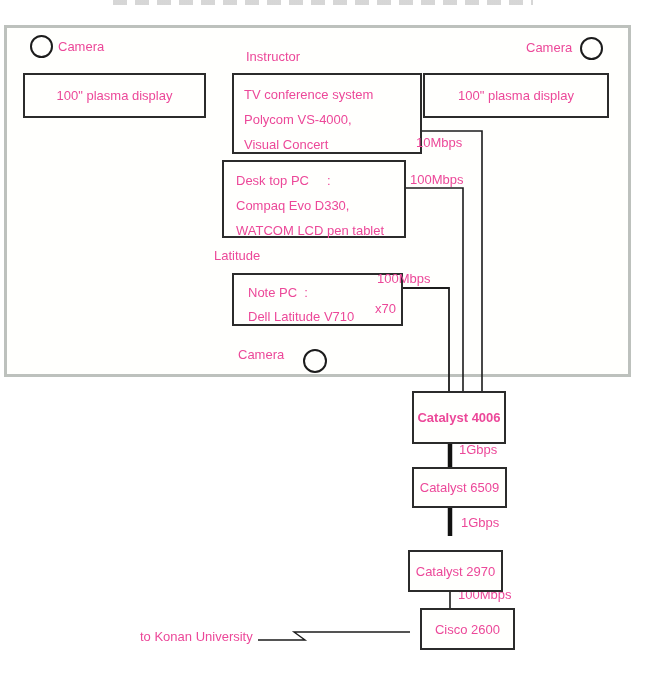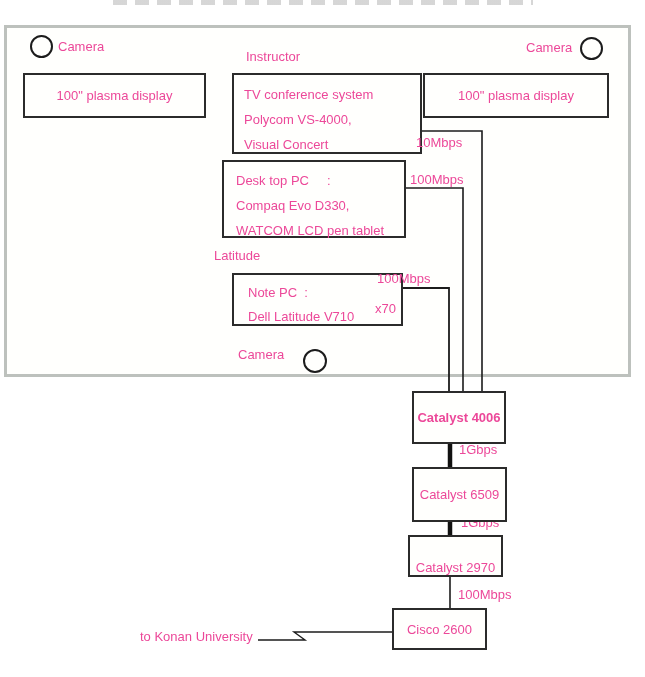--- a/index.html
+++ b/index.html
@@ -94,25 +94,25 @@
   <div class="lbl" style="left:410px;top:172px;">100Mbps</div>
   <div class="lbl" style="left:377px;top:271px;">100Mbps</div>
   <div class="lbl" style="left:375px;top:301px;">x70</div>
   <div class="lbl" style="left:459px;top:442px;">1Gbps</div>
   <div class="lbl" style="left:461px;top:515px;">1Gbps</div>
   <div class="lbl" style="left:458px;top:587px;">100Mbps</div>
 
   <div class="dbox center" style="left:412px;top:391px;width:94px;height:53px;font-weight:bold;">
     <span class="bline">Catalyst 4006</span>
   </div>
-  <div class="dbox center" style="left:412px;top:467px;width:95px;height:55px;">
+  <div class="dbox center" style="left:412px;top:467px;width:95px;height:41px;">
     <span class="bline">Catalyst 6509</span>
   </div>
-  <div class="dbox center" style="left:408px;top:535px;width:95px;height:42px;align-items:flex-end;">
+  <div class="dbox center" style="left:408px;top:550px;width:95px;height:42px;">
     <span class="bline">Catalyst 2970</span>
   </div>
-  <div class="dbox center" style="left:392px;top:608px;width:95px;height:42px;">
+  <div class="dbox center" style="left:420px;top:608px;width:95px;height:42px;">
     <span class="bline">Cisco 2600</span>
   </div>
 
   <div class="lbl" style="left:130px;top:629px;margin-left:10px;">to Konan University</div>
 
 </div>
 
 </body></html>

